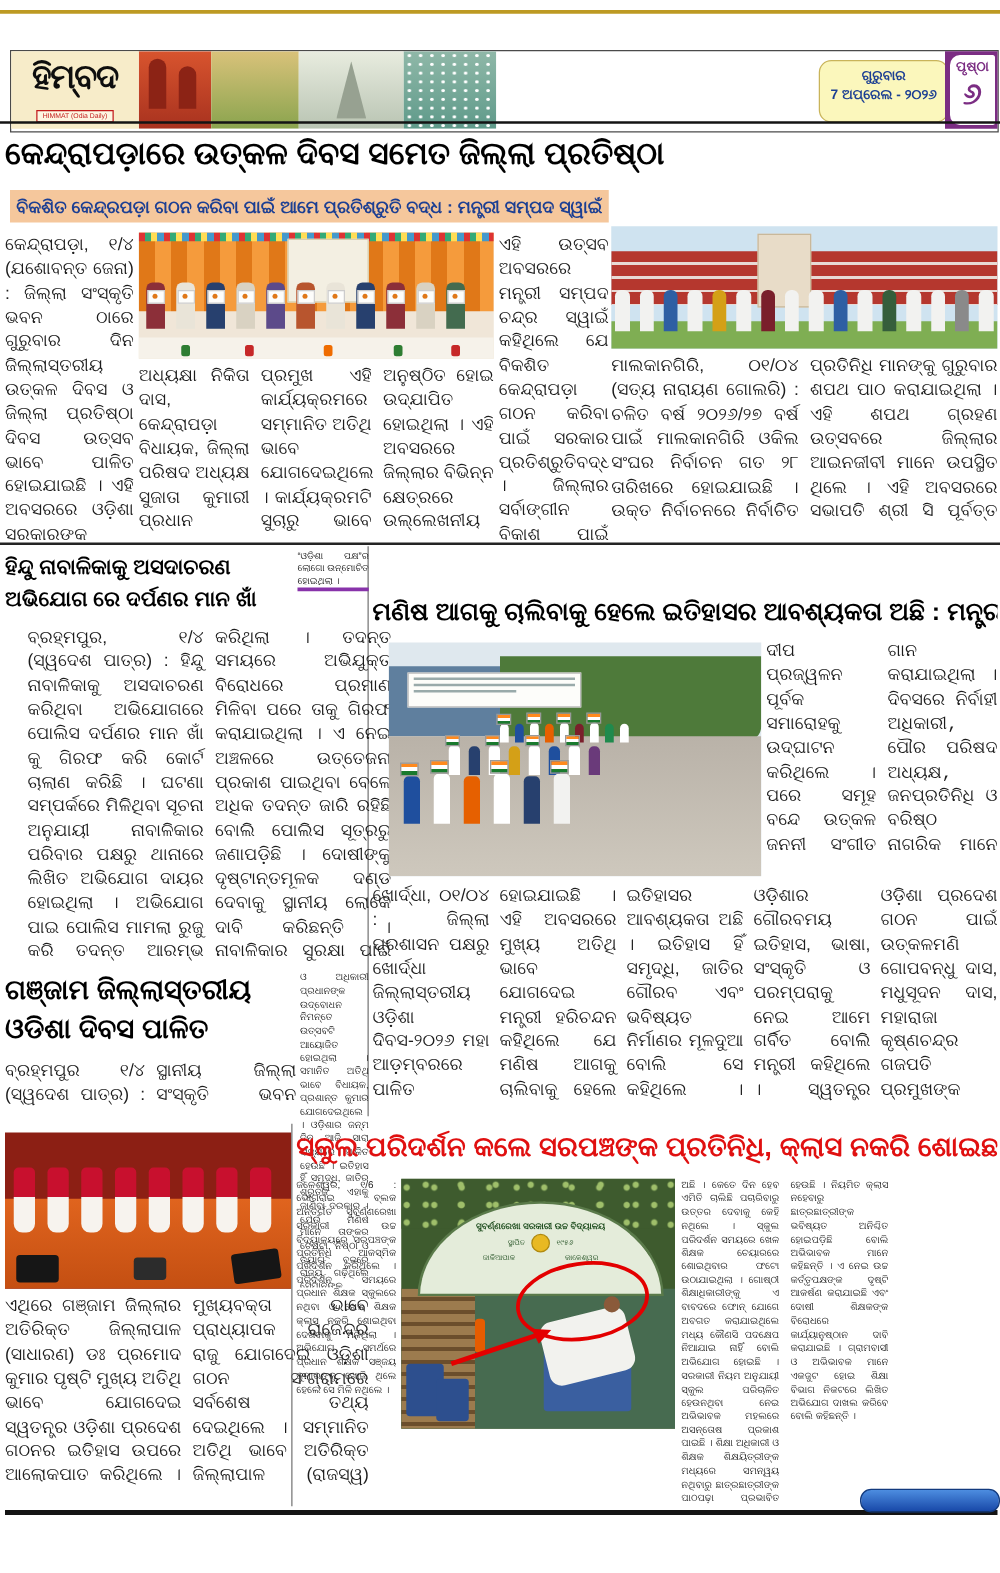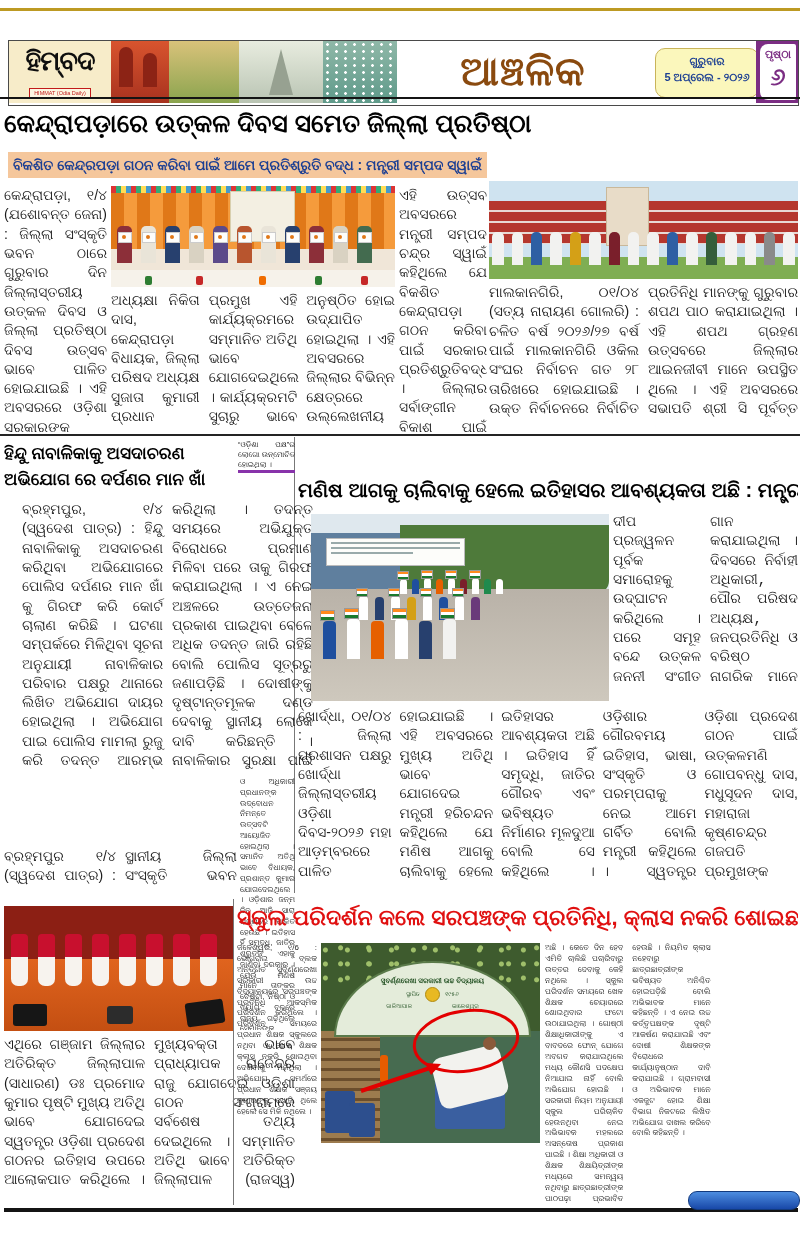--- a/index.html
+++ b/index.html
@@ -145,24 +145,23 @@
       <div class="bseg b1">
           <i style="left:8px;"></i>
           <i style="left:32px;top:12px;height:34px;"></i>
         </div>
       <div class="bseg b2"></div>
       <div class="bseg b3">
           <i></i>
         </div>
       <div class="bseg b4"></div>
     </div>
-    <div class="abs secttitle">ଆଞ୍ଚଳିକ</div>
     <div class="abs datebox">
       <div class="d1">ଗୁରୁବାର</div>
-      <div class="d2">5 ଅପ୍ରେଲ - ୨୦୨୬</div>
+      <div class="d2">7 ଅପ୍ରେଲ - ୨୦୨୬</div>
     </div>
     <div class="abs pagebox">
       <div class="inner">
         <div class="pl">ପୃଷ୍ଠା</div>
         <div class="pn">୬</div>
       </div>
     </div>
   </div>
 
   <div class="abs head-rule"></div>
@@ -249,20 +248,24 @@
   <div class="abs bt cols2 mbody">ମାଲକାନଗିରି, ୦୧/୦୪ (ସତ୍ୟ ନାରାୟଣ ଗୋଲରି) : ଚଳିତ ବର୍ଷ ୨୦୨୬/୨୭ ବର୍ଷ ପାଇଁ ମାଲକାନଗିରି ଓକିଲ ସଂଘର ନିର୍ବାଚନ ଗତ ୨୮ ତାରିଖରେ ହୋଇଯାଇଛି । ଉକ୍ତ ନିର୍ବାଚନରେ ନିର୍ବାଚିତ ପ୍ରତିନିଧି ମାନଙ୍କୁ ଗୁରୁବାର ଶପଥ ପାଠ କରାଯାଇଥିଲା । ଏହି ଶପଥ ଗ୍ରହଣ ଉତ୍ସବରେ ଜିଲ୍ଲାର ଆଇନଜୀବୀ ମାନେ ଉପସ୍ଥିତ ଥିଲେ । ଏହି ଅବସରରେ ସଭାପତି ଶ୍ରୀ ସି ପୂର୍ବତ୍ତ ଓକିଲ ସଂଘ ପାଇଁ କରିଥିବା କାମ ବିଷୟରେ କହିବା ସହ ଅଧୁରା ଥିବା କାମ ସବୁ କରିବେ ବୋଲି କହିଥିଲେ । ନବନିର୍ବାଚିତ ସଭାପତି, ଉପସଭାପତି, ସମ୍ପାଦକ ପ୍ରମୁଖ ଦାୟିତ୍ୱ ଗ୍ରହଣ କରିଥିଲେ । ଏହି କାର୍ଯ୍ୟକ୍ରମରେ ବରିଷ୍ଠ ଆଇନଜୀବୀ ମାନଙ୍କୁ ସମ୍ବର୍ଦ୍ଧିତ କରାଯାଇଥିଲା ଏବଂ ନୂତନ ସଦସ୍ୟ ମାନଙ୍କୁ ସ୍ୱାଗତ କରାଯାଇଥିଲା ।</div>
 
   <div class="abs sect-rule"></div>
   <div class="abs vrule1"></div>
 
   <div class="abs nab-hl hl">ହିନ୍ଦୁ ନାବାଳିକାକୁ ଅସଦାଚରଣ ଅଭିଯୋଗ ରେ ଦର୍ପଣର ମାନ ଖାଁ ଗିରଫ</div>
   <div class="abs stub">“ଓଡ଼ିଶା ପକ୍ଷ”ର ଲୋଗୋ ଉନ୍ମୋଚିତ ହୋଇଥିଲା ।</div>
   <div class="abs stub-rule"></div>
   <div class="abs bt cols2 nabbody">ବ୍ରହ୍ମପୁର, ୧/୪ (ସ୍ୱଦେଶ ପାତ୍ର) : ହିନ୍ଦୁ ନାବାଳିକାକୁ ଅସଦାଚରଣ କରିଥିବା ଅଭିଯୋଗରେ ପୋଲିସ ଦର୍ପଣର ମାନ ଖାଁ କୁ ଗିରଫ କରି କୋର୍ଟ ଚାଲାଣ କରିଛି । ଘଟଣା ସମ୍ପର୍କରେ ମିଳିଥିବା ସୂଚନା ଅନୁଯାୟୀ ନାବାଳିକାର ପରିବାର ପକ୍ଷରୁ ଥାନାରେ ଲିଖିତ ଅଭିଯୋଗ ଦାୟର ହୋଇଥିଲା । ଅଭିଯୋଗ ପାଇ ପୋଲିସ ମାମଲା ରୁଜୁ କରି ତଦନ୍ତ ଆରମ୍ଭ କରିଥିଲା । ତଦନ୍ତ ସମୟରେ ଅଭିଯୁକ୍ତ ବିରୋଧରେ ପ୍ରମାଣ ମିଳିବା ପରେ ତାକୁ ଗିରଫ କରାଯାଇଥିଲା । ଏ ନେଇ ଅଞ୍ଚଳରେ ଉତ୍ତେଜନା ପ୍ରକାଶ ପାଇଥିବା ବେଳେ ଅଧିକ ତଦନ୍ତ ଜାରି ରହିଛି ବୋଲି ପୋଲିସ ସୂତ୍ରରୁ ଜଣାପଡ଼ିଛି । ଦୋଷୀଙ୍କୁ ଦୃଷ୍ଟାନ୍ତମୂଳକ ଦଣ୍ଡ ଦେବାକୁ ସ୍ଥାନୀୟ ଲୋକେ ଦାବି କରିଛନ୍ତି । ନାବାଳିକାର ସୁରକ୍ଷା ପାଇଁ ପ୍ରଶାସନ ପକ୍ଷରୁ ପଦକ୍ଷେପ ନିଆଯାଇଥିବା ଜଣାପଡ଼ିଛି । ଏହି ଘଟଣା ପରେ ଅଞ୍ଚଳରେ ପୋଲିସ ମୁତୟନ କରାଯାଇଛି ଏବଂ ସ୍ଥିତି ସମ୍ପୂର୍ଣ୍ଣ ନିୟନ୍ତ୍ରଣରେ ଅଛି ବୋଲି ଥାନା ଅଧିକାରୀ ସୂଚନା ଦେଇଛନ୍ତି । ମାମଲାର ବିଚାର ଚାଲିଛି ।</div>
 
+  <div class="abs gan-hl hl">
+    <span style="display:block">ଗଞ୍ଜାମ ଜିଲ୍ଲାସ୍ତରୀୟ</span>
+    <span style="display:block">ଓଡିଶା ଦିବସ ପାଳିତ</span>
+  </div>
   <div class="abs bt gan-lead">ଓ ଅଧିକାରୀ ପ୍ରଧାନଙ୍କ ଉଦ୍‌ବୋଧନ ନିମନ୍ତେ ଉତ୍ସବଟି ଆୟୋଜିତ ହୋଇଥିଲା । ସମାନିତ ଅତିଥି ଭାବେ ବିଧାୟକ, ପ୍ରଶାନ୍ତ କୁମାର ଯୋଗଦେଇଥିଲେ । ଓଡ଼ିଶାର ଜନ୍ମ ଦିନ ଆଜି ସାରା ରାଜ୍ୟରେ ପାଳିତ ହେଉଛି । ଇତିହାସ ହିଁ ସମୃଦ୍ଧି, ଜାତିର ଶ୍ରୁତଜ ଏହାକୁ ଜାଣିବା ଦରକାର । ଯେଉଁ ମଣିଷ ମାନେ ତାଙ୍କର ଚେଷ୍ଟା, ନିଷ୍ଠା ଓ ତ୍ୟାଗ ବଳରେ ରାଜ୍ୟ ଗଢ଼ିଥିଲେ ସେମାନଙ୍କୁ ସ୍ମରଣ କରିବା ଆମ କର୍ତ୍ତବ୍ୟ ।</div>
   <div class="abs bt cols2 gan-row">ବ୍ରହ୍ମପୁର ୧/୪ (ସ୍ୱଦେଶ ପାତ୍ର) : ସ୍ଥାନୀୟ ଜିଲ୍ଲା ସଂସ୍କୃତି ଭବନ ପରିସରରେ ଜିଲ୍ଲାସ୍ତରୀୟ ଓଡିଶା ଦିବସ-୨୦୨୬ ମହାସମାରୋହରେ ପାଳିତ ହୋଇଯାଇଛି । ପୂର୍ବତନ ବିଧାୟକ ଅଯୋଧ୍ୟା କୁମାର ଚୌଧୁରୀ, ଜିଲ୍ଲା ସଂସ୍କୃତି ଅଧିକାରୀ ଆଚାର୍ଯ୍ୟ ଏବଂ ଜିଲ୍ଲା ସୂଚନା ଓ ଲୋକ ସମ୍ପର୍କ ଅଧିକାରୀ ଗୌରବ ପ୍ରଧାନ ଯୋଗଦେଇଥିଲେ ।</div>
 
   <div class="abs dphoto">
     <div class="dfloor"></div>
     <div class="drow">
       <div class="dfig"></div>
         <div class="dfig"></div>
         <div class="dfig"></div>
         <div class="dfig"></div>

